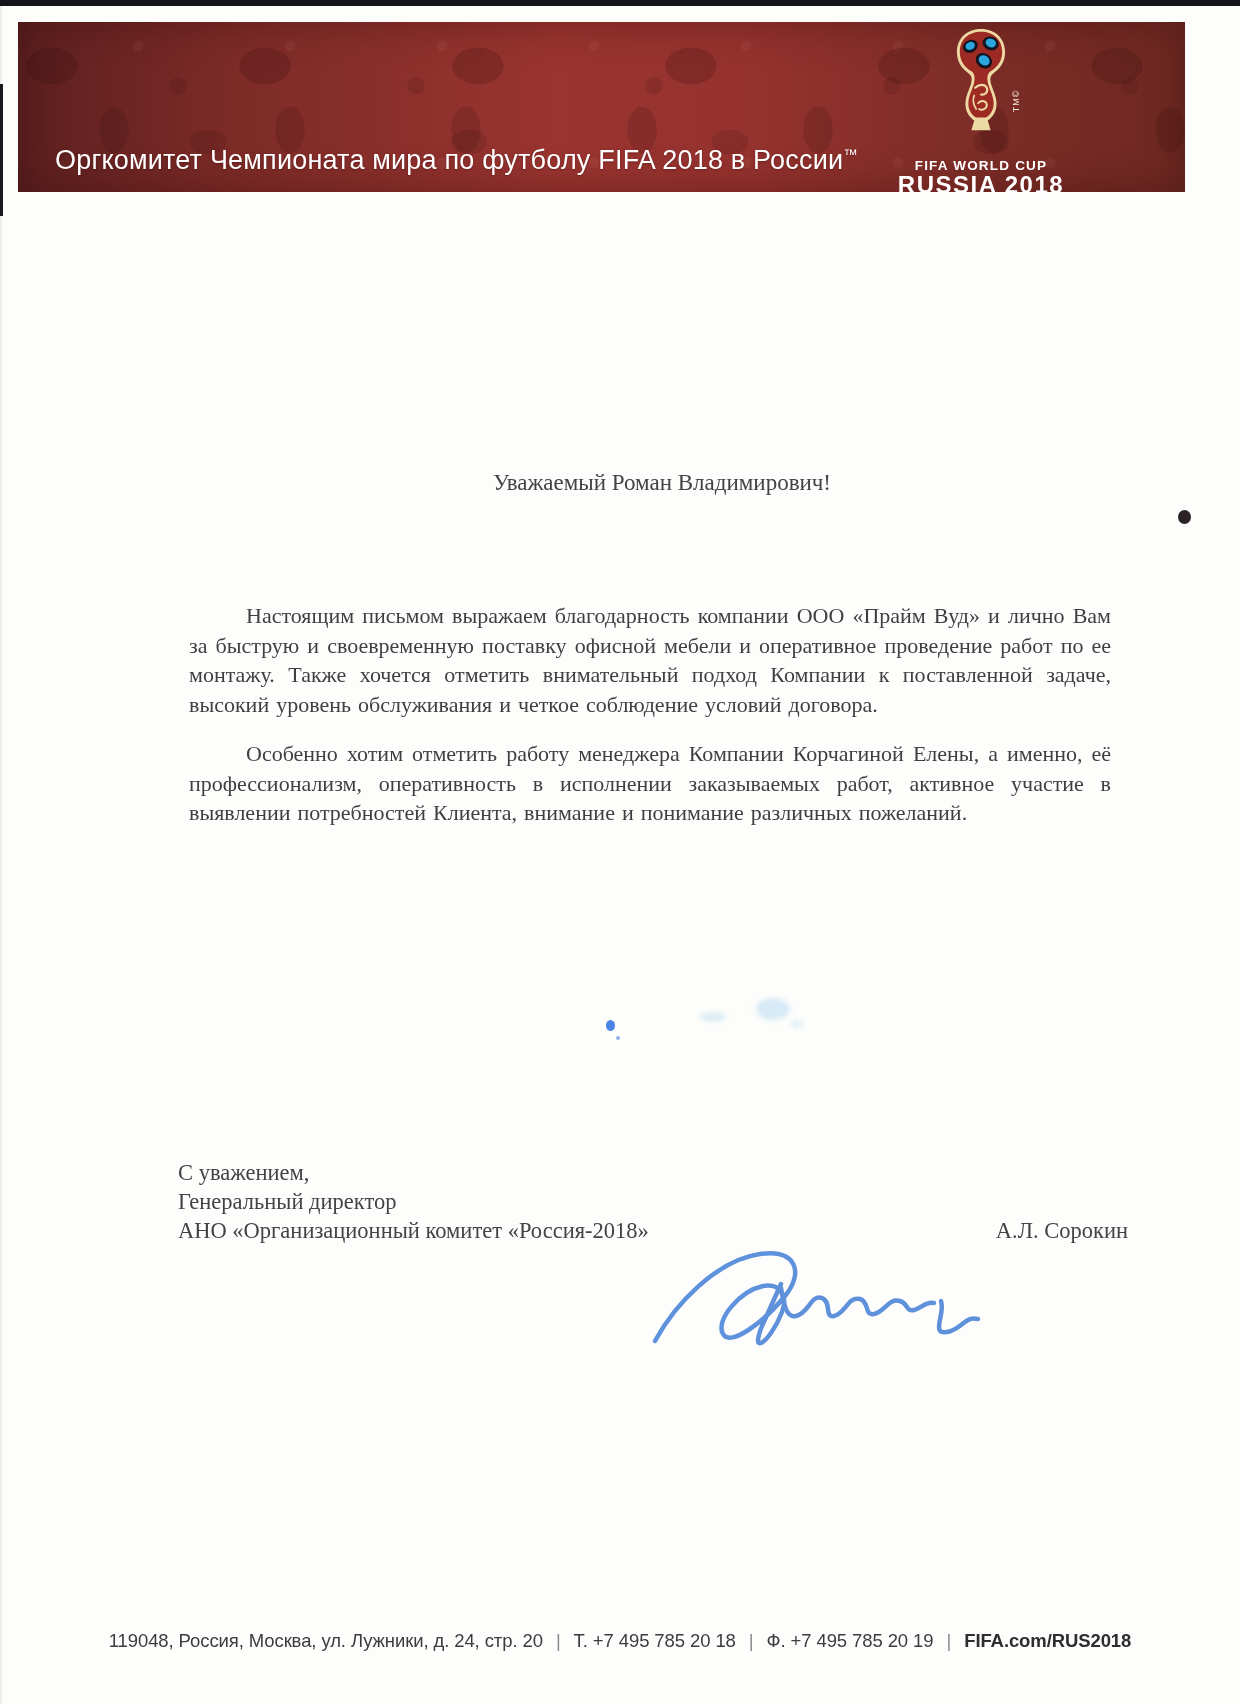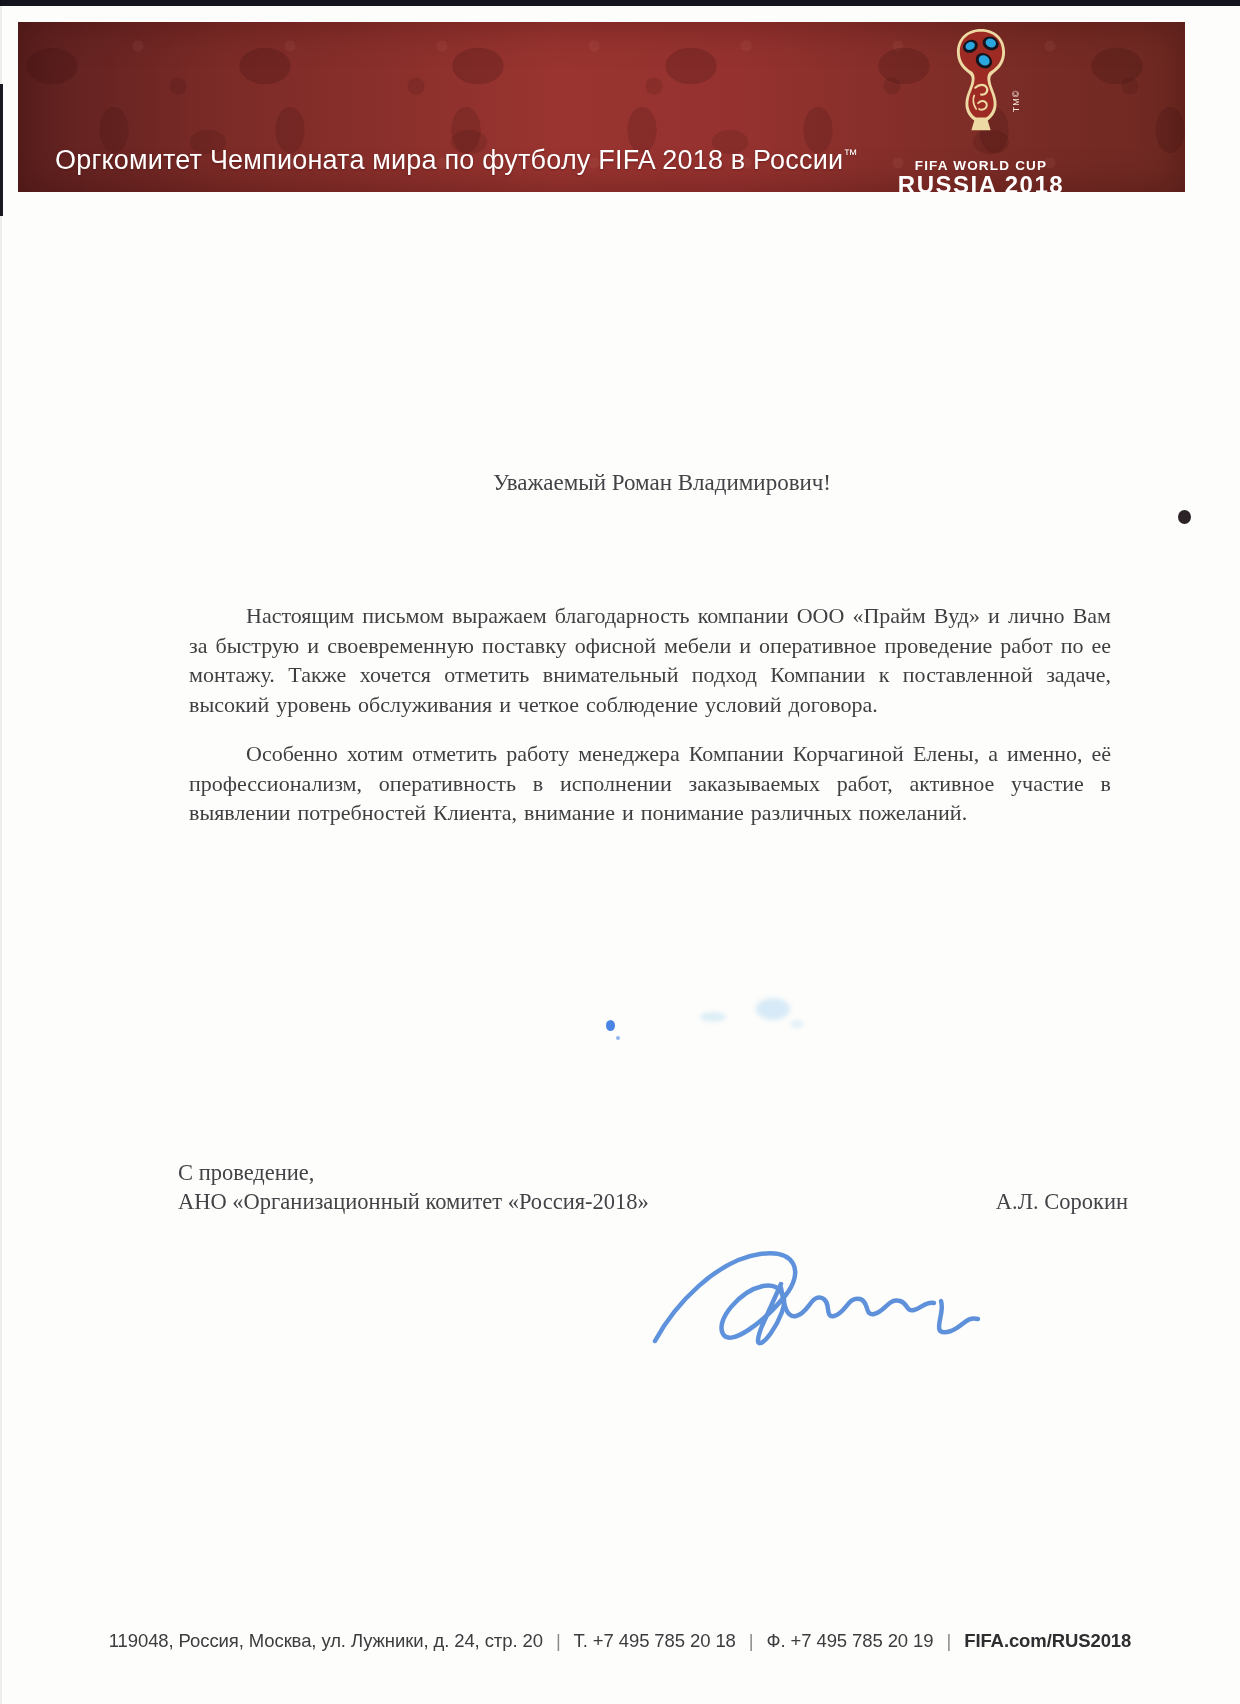--- a/index.html
+++ b/index.html
@@ -136,21 +136,22 @@
     </div>
   </div>
 
   <div class="letter-body">
     <p class="greeting">Уважаемый Роман Владимирович!</p>
     <p class="para p1">Настоящим письмом выражаем благодарность компании ООО «Прайм Вуд» и лично Вам за быструю и своевременную поставку офисной мебели и оперативное проведение работ по ее монтажу. Также хочется отметить внимательный подход Компании к поставленной задаче, высокий уровень обслуживания и четкое соблюдение условий договора.</p>
     <p class="para p2">Особенно хотим отметить работу менеджера Компании Корчагиной Елены, а именно, её профессионализм, оперативность в исполнении заказываемых работ, активное участие в выявлении потребностей Клиента, внимание и понимание различных пожеланий.</p>
   </div>
 
   <div class="closing">
-    <div>С проведение,</div>
+    <div>С уважением,</div>
+    <div>Генеральный директор</div>
     <div class="closing-row">
       <span>АНО «Организационный комитет «Россия-2018»</span>
       <span>А.Л. Сорокин</span>
     </div>
   </div>
 
   <svg class="signature-svg" width="350" height="120" viewBox="0 0 350 120">
     <g fill="none" stroke="#4e86d8" stroke-width="4.5" stroke-linecap="round" stroke-linejoin="round" opacity="0.9">
       <path d="M10 95 C30 58 72 14 115 8 C150 3 160 25 140 50 C118 77 85 101 78 88 C70 74 95 45 118 40 C135 37 143 50 137 66 C131 82 121 95 116 97 C111 99 113 90 117 80 L136 38"></path>
       <path d="M136 42 C139 58 141 72 151 70 C164 67 166 48 177 52 C187 56 179 72 189 70 C201 67 203 50 215 53 C225 56 219 70 229 68 C241 65 243 52 255 55 C263 57 261 66 269 64 C277 62 281 55 289 57"></path>

